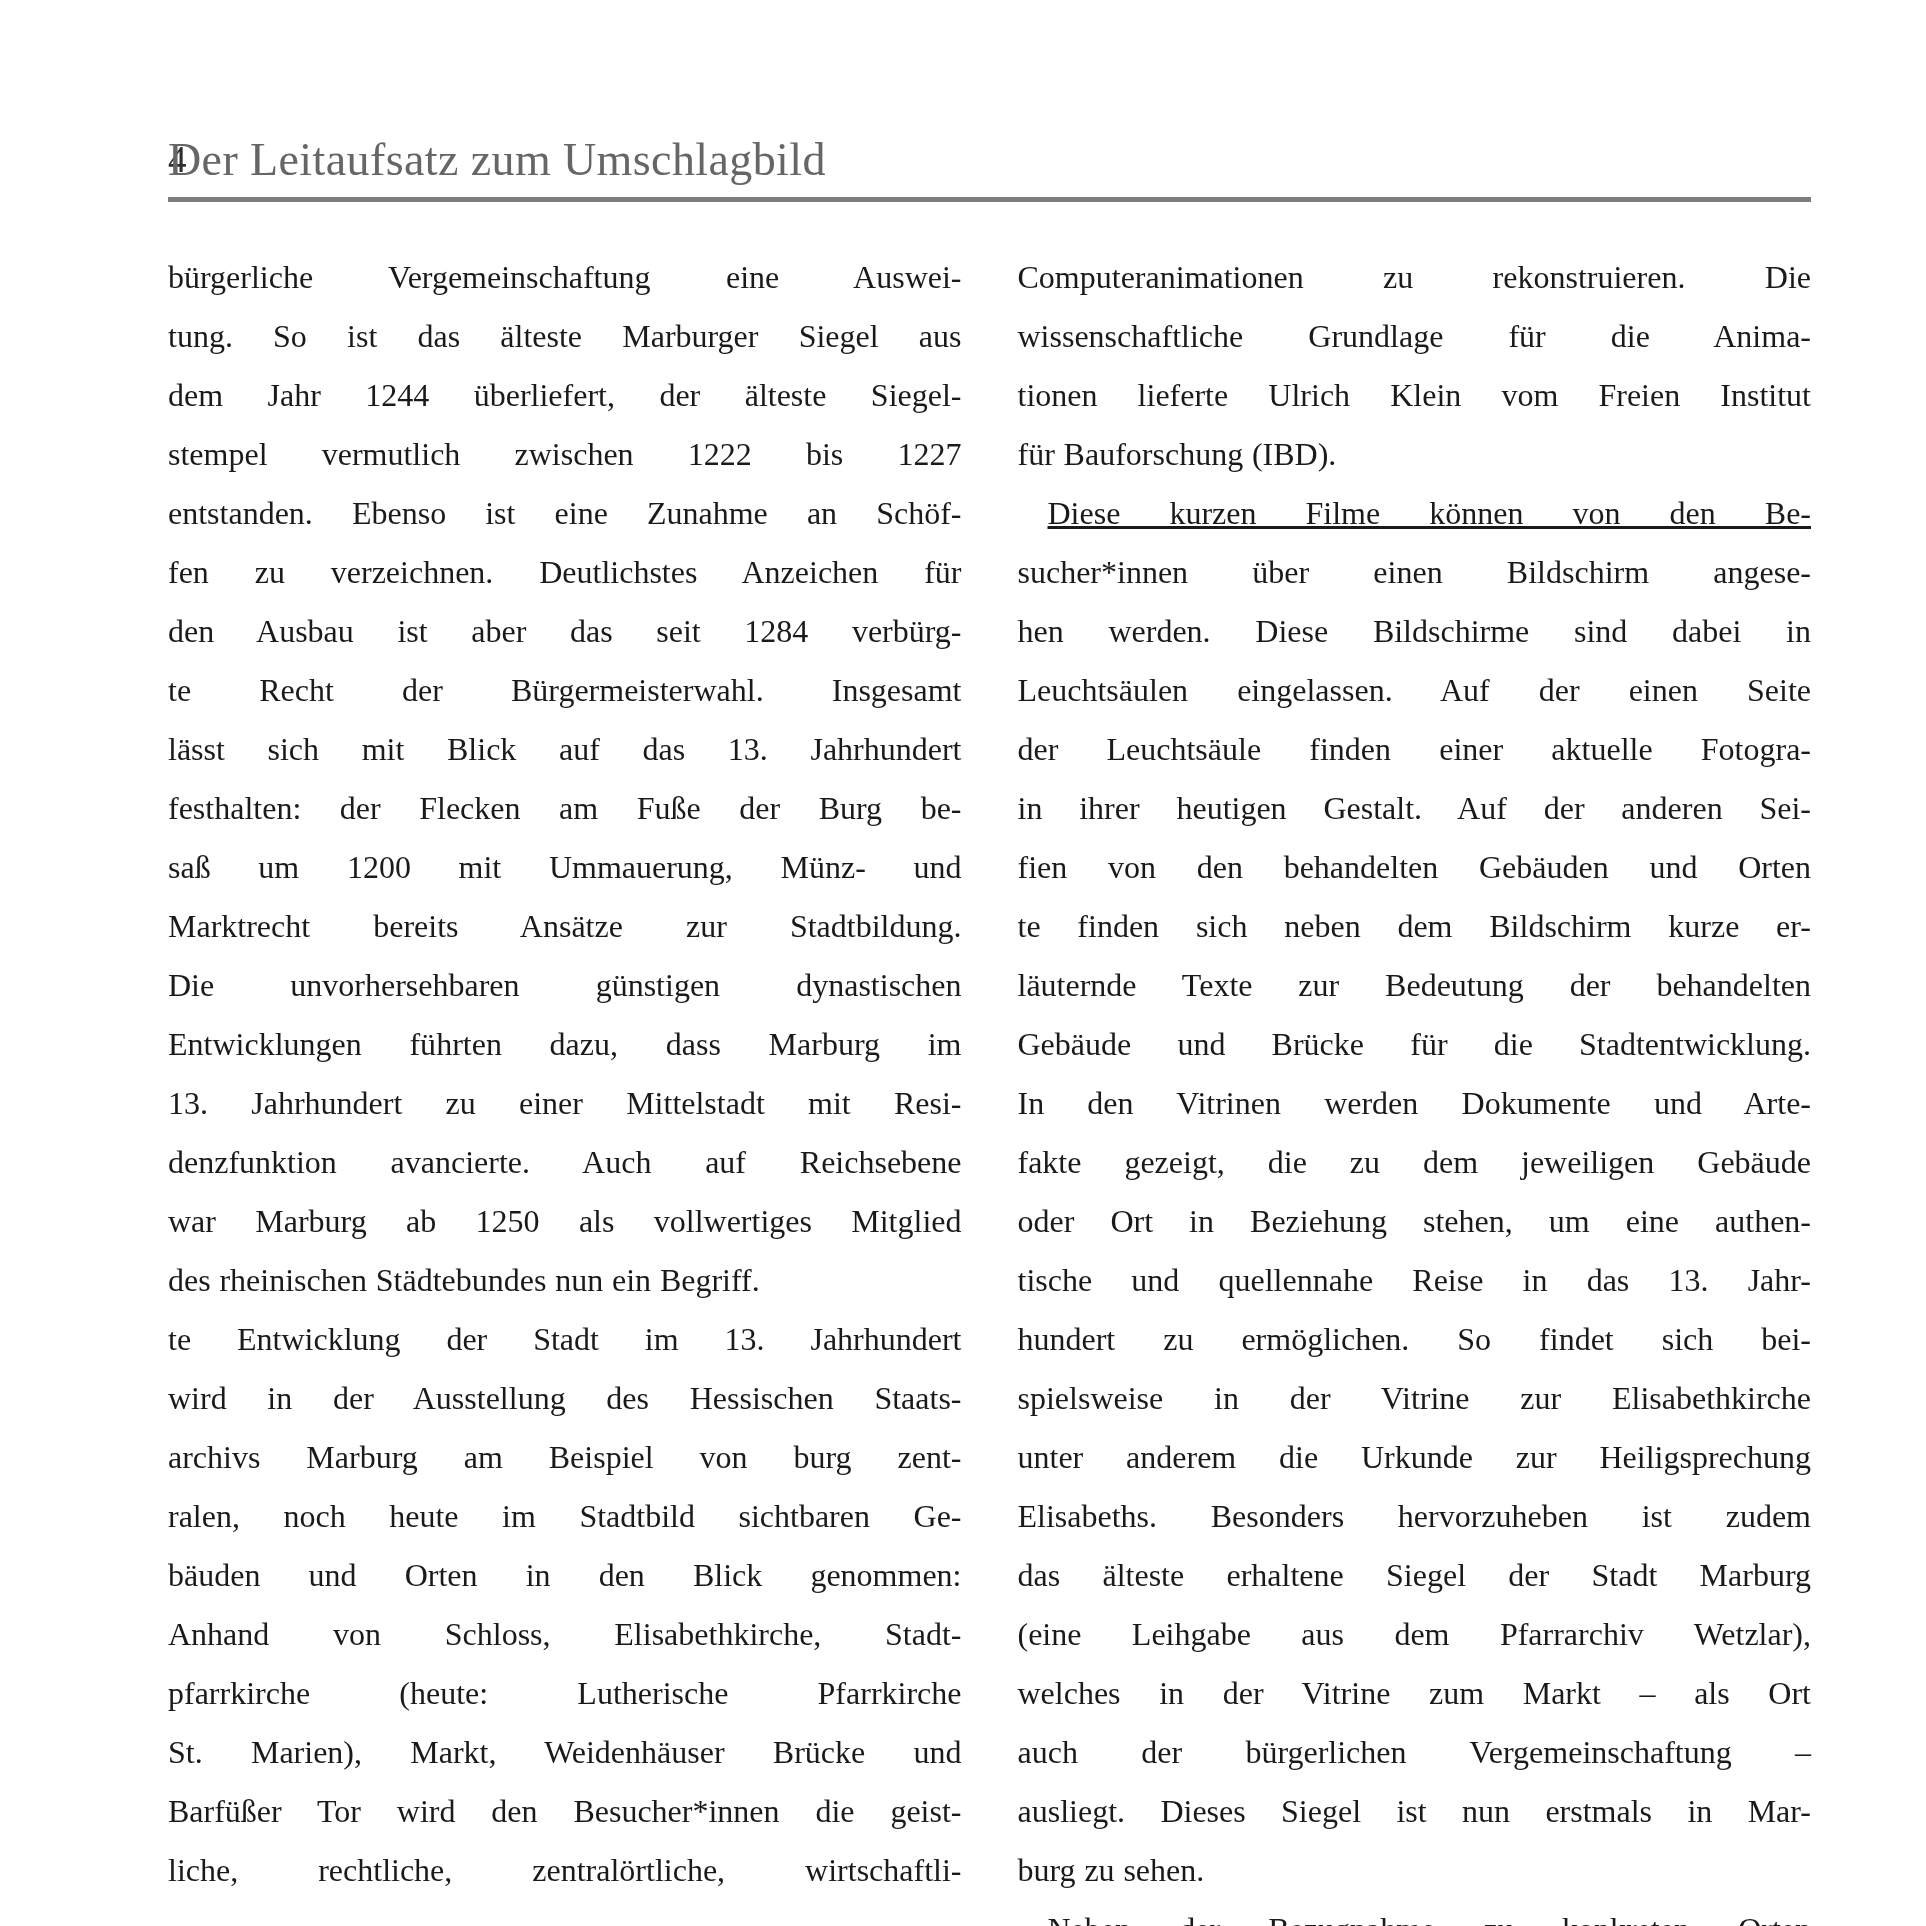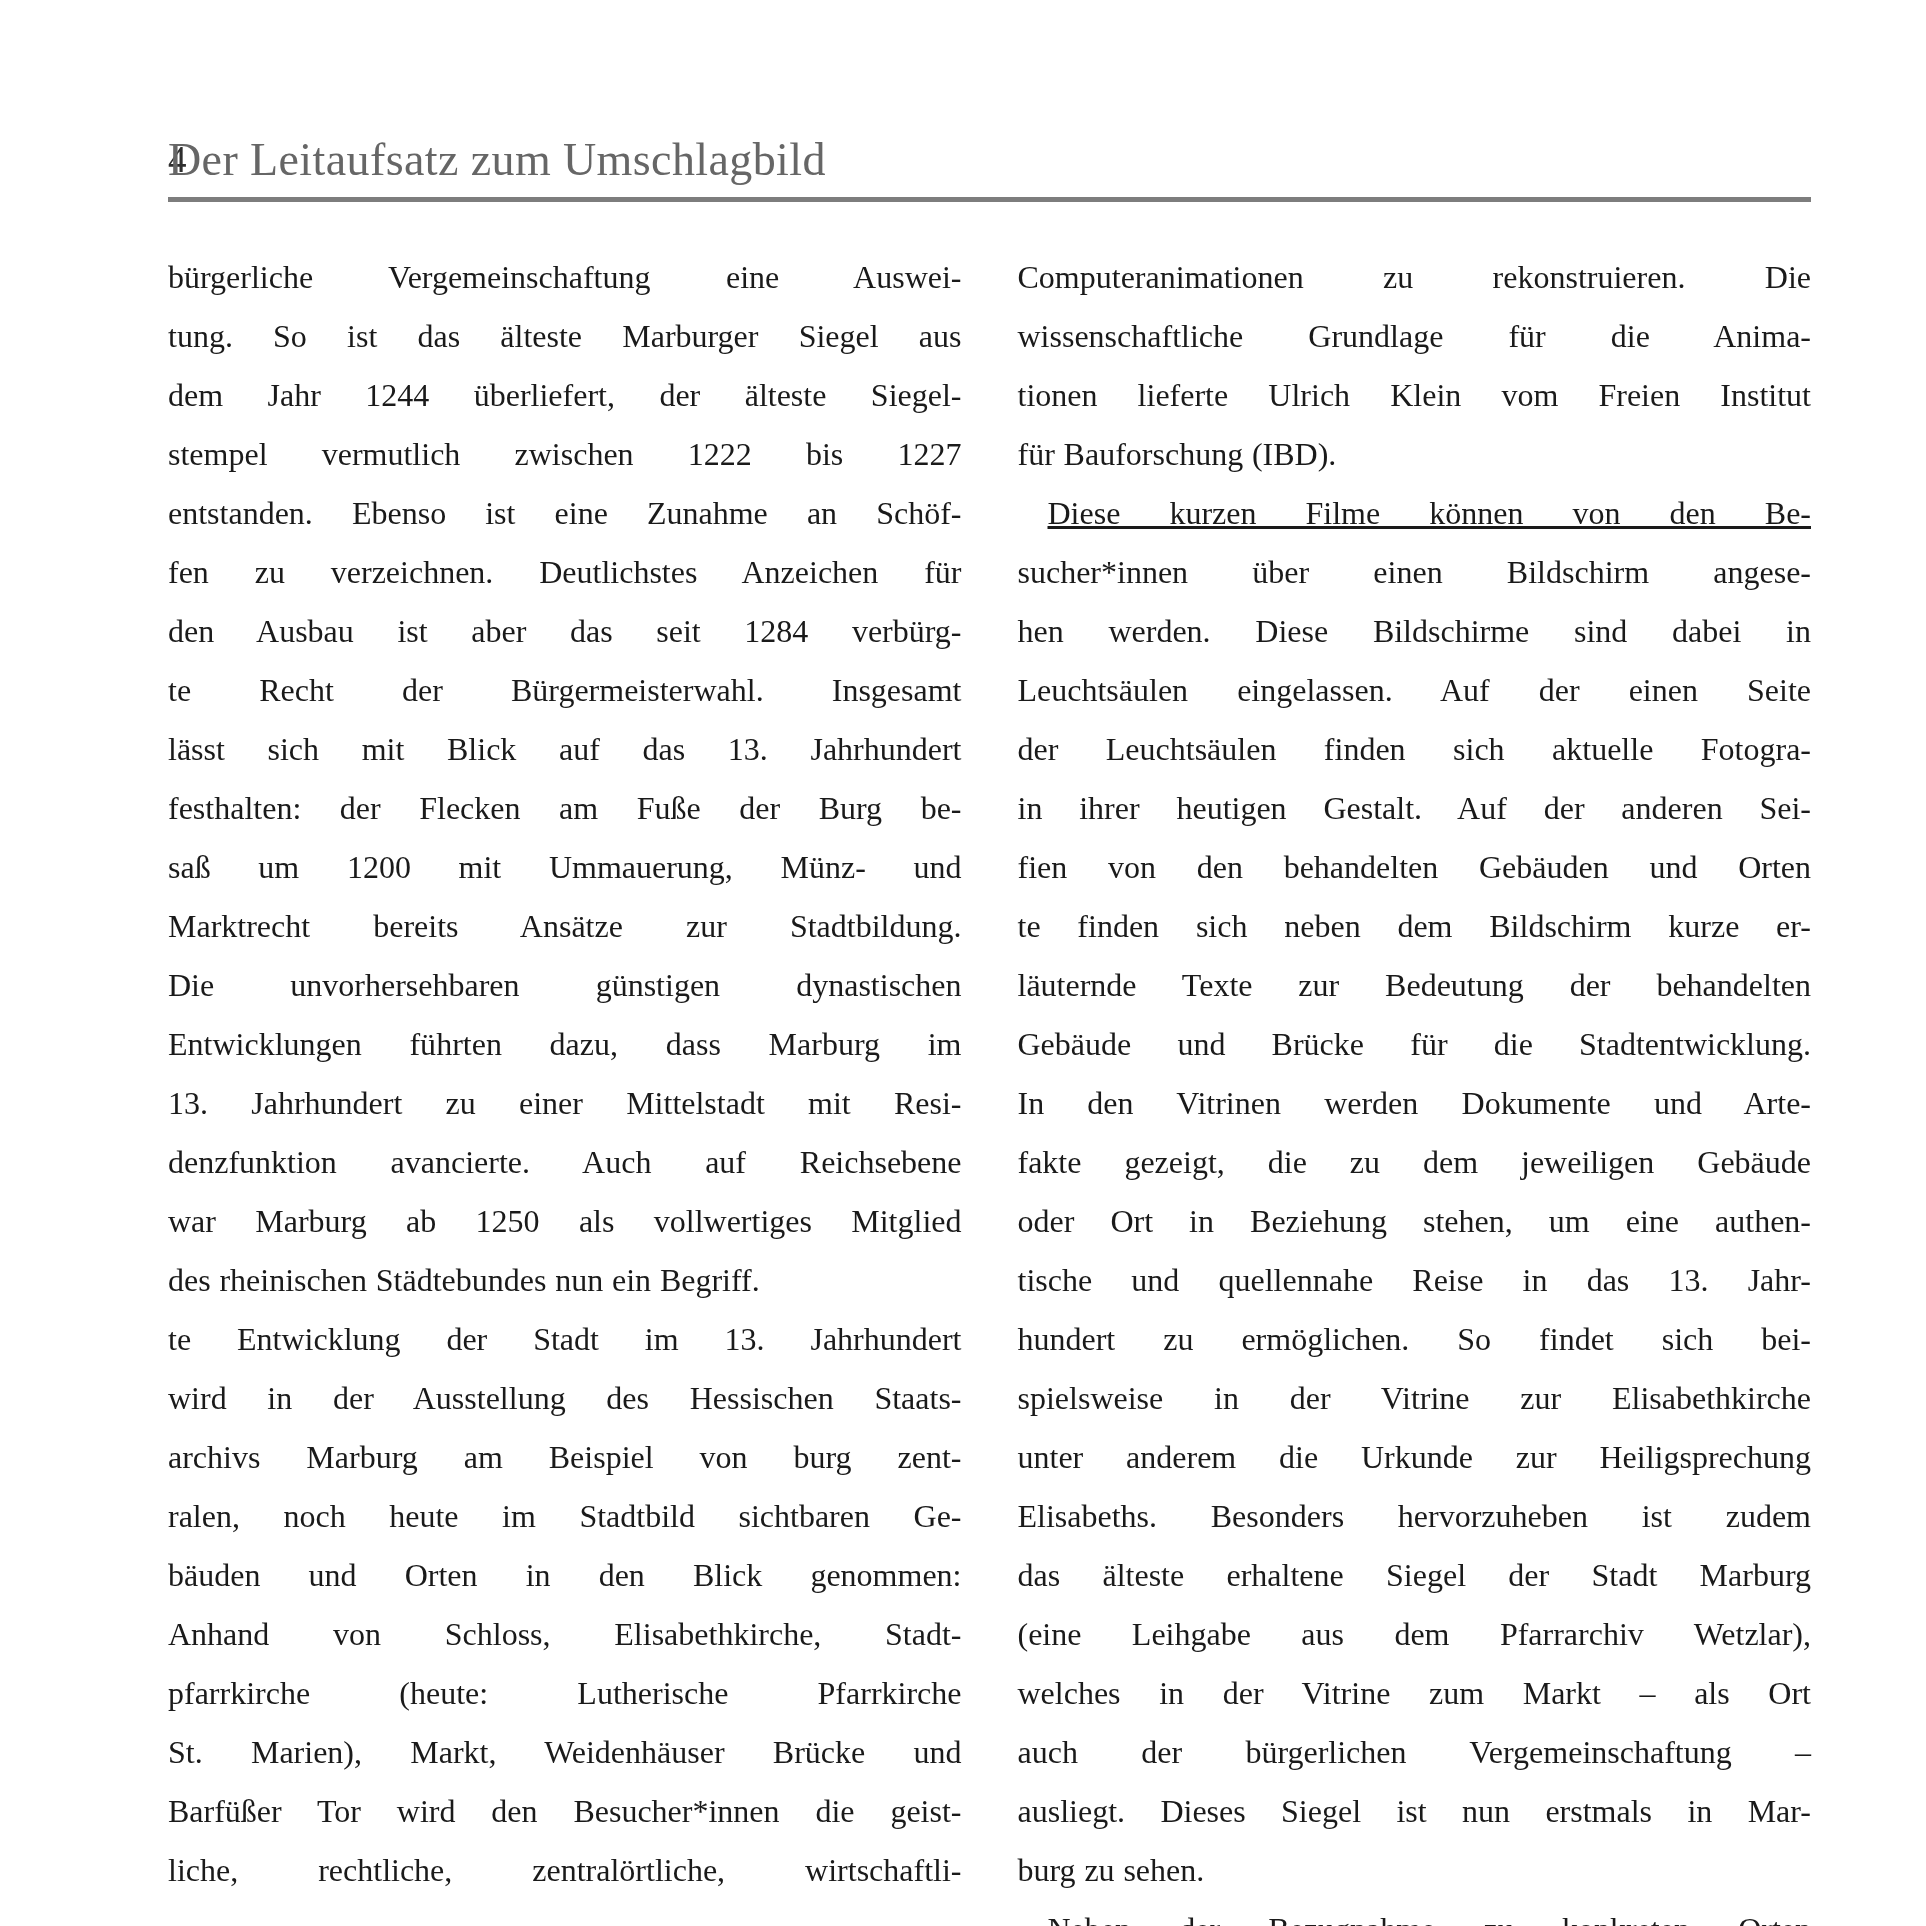--- a/index.html
+++ b/index.html
@@ -101,21 +101,21 @@
       </div>
     <div class="column">
         <div class="line">Computeranimationen zu rekonstruieren. Die</div>
         <div class="line">wissenschaftliche Grundlage für die Anima-</div>
         <div class="line">tionen lieferte Ulrich Klein vom Freien Institut</div>
         <div class="line end">für Bauforschung (IBD).</div>
         <div class="line indent">Diese kurzen Filme können von den Be-</div>
         <div class="line">sucher*innen über einen Bildschirm angese-</div>
         <div class="line">hen werden. Diese Bildschirme sind dabei in</div>
         <div class="line">Leuchtsäulen eingelassen. Auf der einen Seite</div>
-        <div class="line">der Leuchtsäulen finden sich aktuelle Fotogra-</div>
+        <div class="line">der Leuchtsäule finden einer aktuelle Fotogra-</div>
         <div class="line">in ihrer heutigen Gestalt. Auf der anderen Sei-</div>
         <div class="line">fien von den behandelten Gebäuden und Orten</div>
         <div class="line">te finden sich neben dem Bildschirm kurze er-</div>
         <div class="line">läuternde Texte zur Bedeutung der behandelten</div>
         <div class="line">Gebäude und Brücke für die Stadtentwicklung.</div>
         <div class="line">In den Vitrinen werden Dokumente und Arte-</div>
         <div class="line">fakte gezeigt, die zu dem jeweiligen Gebäude</div>
         <div class="line">oder Ort in Beziehung stehen, um eine authen-</div>
         <div class="line">tische und quellennahe Reise in das 13. Jahr-</div>
         <div class="line">hundert zu ermöglichen. So findet sich bei-</div>

